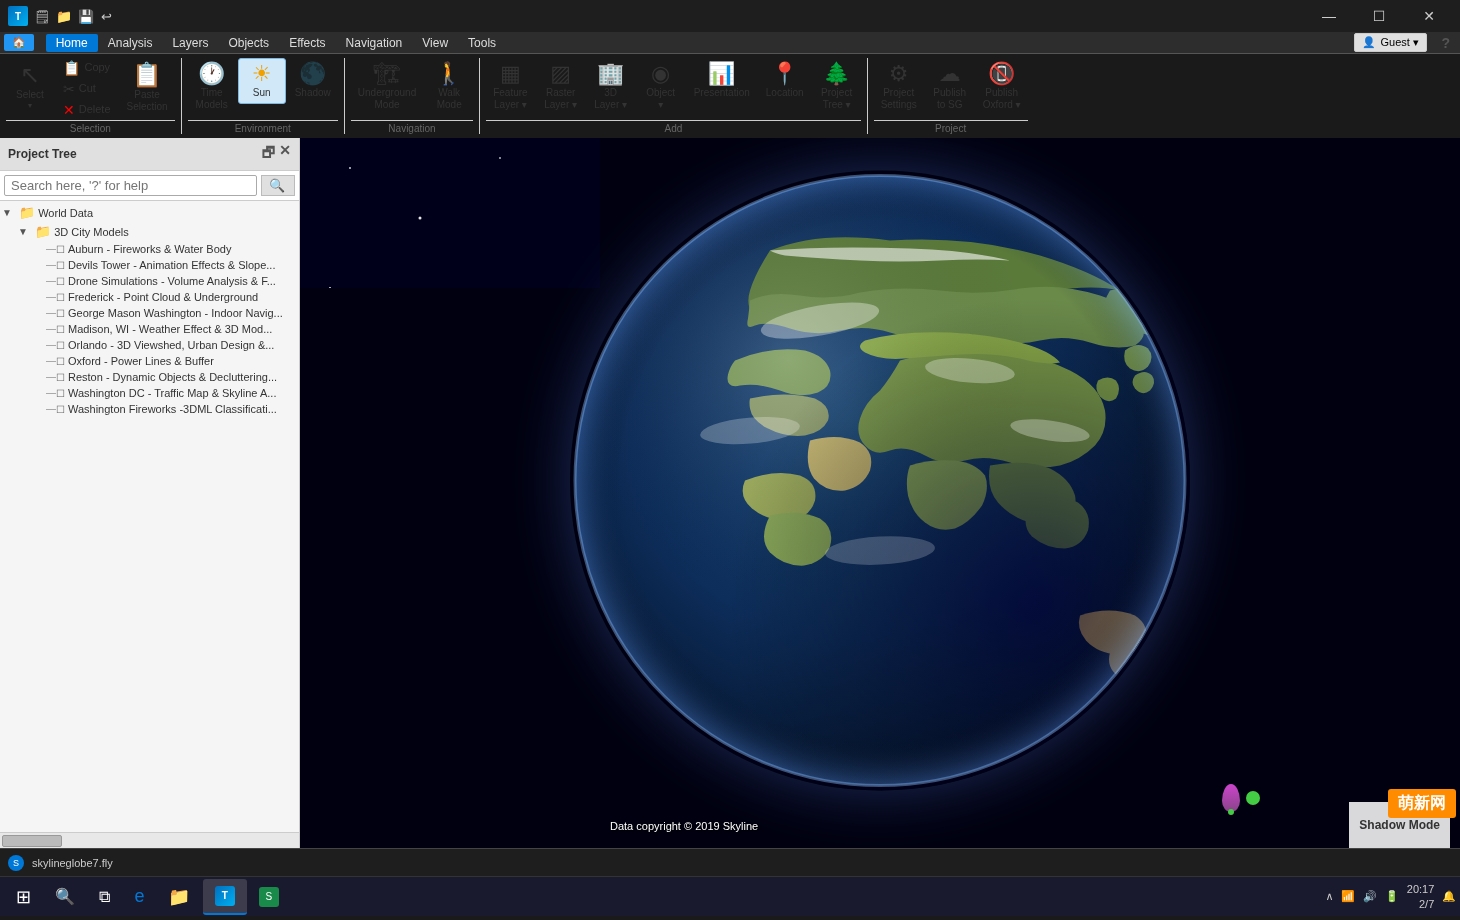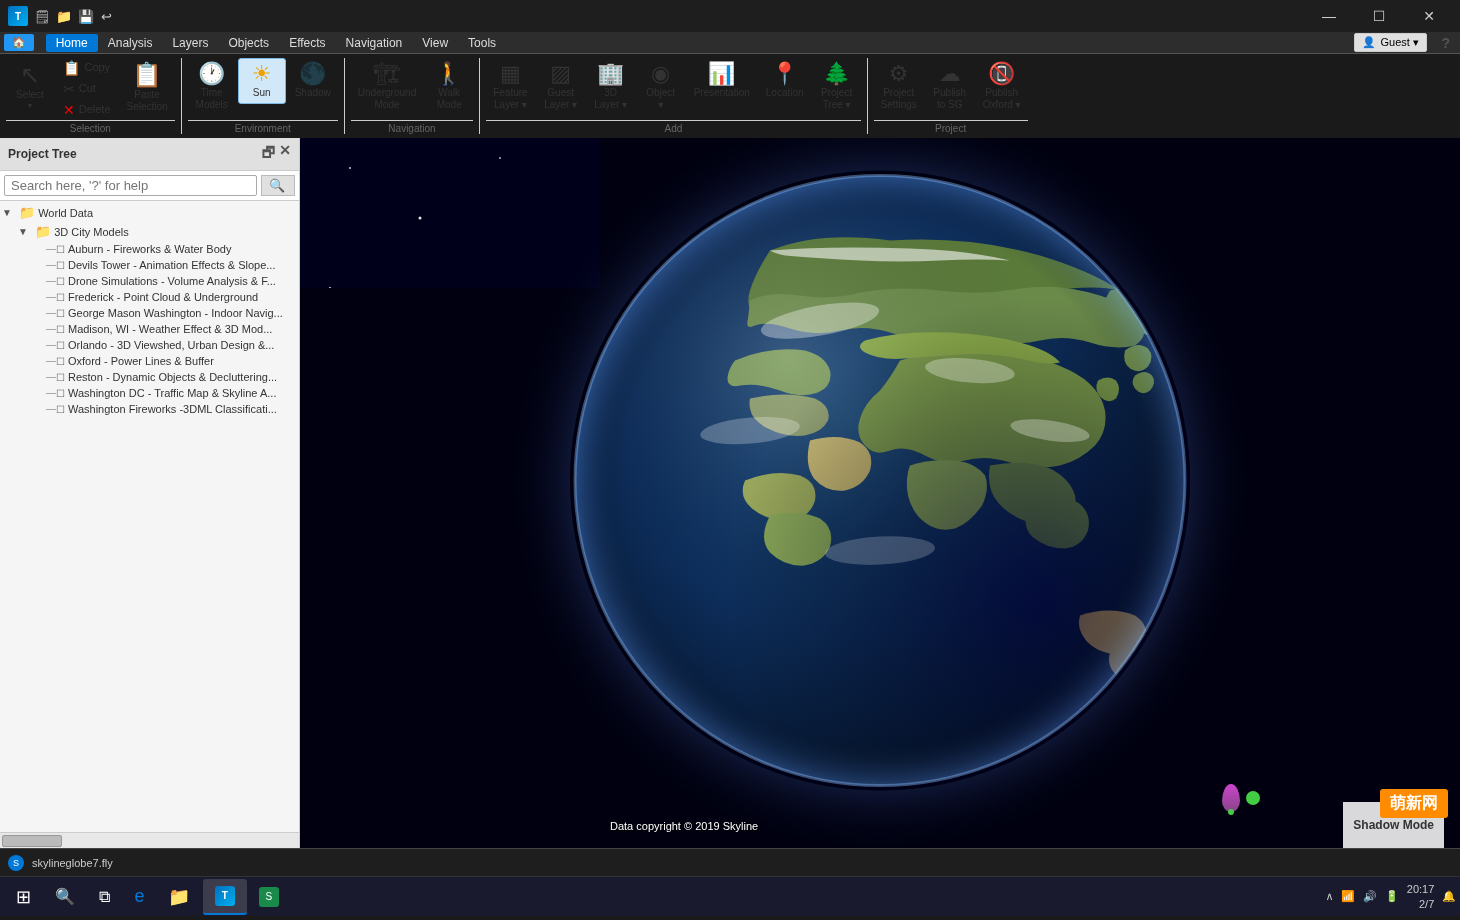--- a/index.html
+++ b/index.html
@@ -239,21 +239,21 @@
       left: 310px;
       color: #fff;
       font-size: 11px;
       text-shadow: 1px 1px 2px #000;
     }
 
     
     #shadow-badge {
       position: absolute;
       bottom: 0;
-      right: 16px;
+      right: 10px;
       background: rgba(255, 255, 255, 0.85);
       padding: 16px 10px;
       font-size: 12px;
       font-weight: bold;
       color: #333;
     }
 
     
     #statusbar {
       height: 28px;
@@ -417,21 +417,21 @@
 
     <div class="ribbon-group">
       <div class="ribbon-buttons">
         <div class="ribbon-btn">
           <span class="btn-icon" style="font-size:22px;">▦</span>
           <span>Feature</span>
           <span>Layer ▾</span>
         </div>
         <div class="ribbon-btn">
           <span class="btn-icon" style="font-size:22px;">▨</span>
-          <span>Guest</span>
+          <span>Raster</span>
           <span>Layer ▾</span>
         </div>
         <div class="ribbon-btn">
           <span class="btn-icon" style="font-size:22px;">🏢</span>
           <span>3D</span>
           <span>Layer ▾</span>
         </div>
         <div class="ribbon-btn">
           <span class="btn-icon" style="font-size:22px;">◉</span>
           <span>Object</span>
@@ -730,21 +730,21 @@
 
           <circle cx="310" cy="310" r="305" fill="url(#atmosphereGrad)"></circle>
         </svg>
       </div>
     </div>
 
     <div id="copyright">Data copyright © 2019 Skyline</div>
 
     <div id="shadow-badge">Shadow Mode</div>
 
-    <div style="position:absolute;bottom:30px;right:12px;display:flex;align-items:center;gap:0;">
+    <div style="position:absolute;bottom:30px;right:4px;display:flex;align-items:center;gap:0;">
       <div style="background:#ff8c00;color:#fff;padding:4px 10px;font-size:16px;font-weight:bold;border-radius:3px;">萌新网</div>
     </div>
 
     <div style="position:absolute;bottom:36px;right:200px;display:flex;align-items:center;gap:6px;">
       <div style="width:18px;height:28px;background:linear-gradient(to bottom,#cc44cc,#884488);border-radius:50% 50% 50% 50% / 60% 60% 40% 40%;position:relative;">
         <div style="position:absolute;bottom:-3px;left:50%;transform:translateX(-50%);width:6px;height:6px;background:#44cc44;border-radius:50%;"></div>
       </div>
       <div style="width:14px;height:14px;background:#44cc44;border-radius:50%;"></div>
     </div>
 

